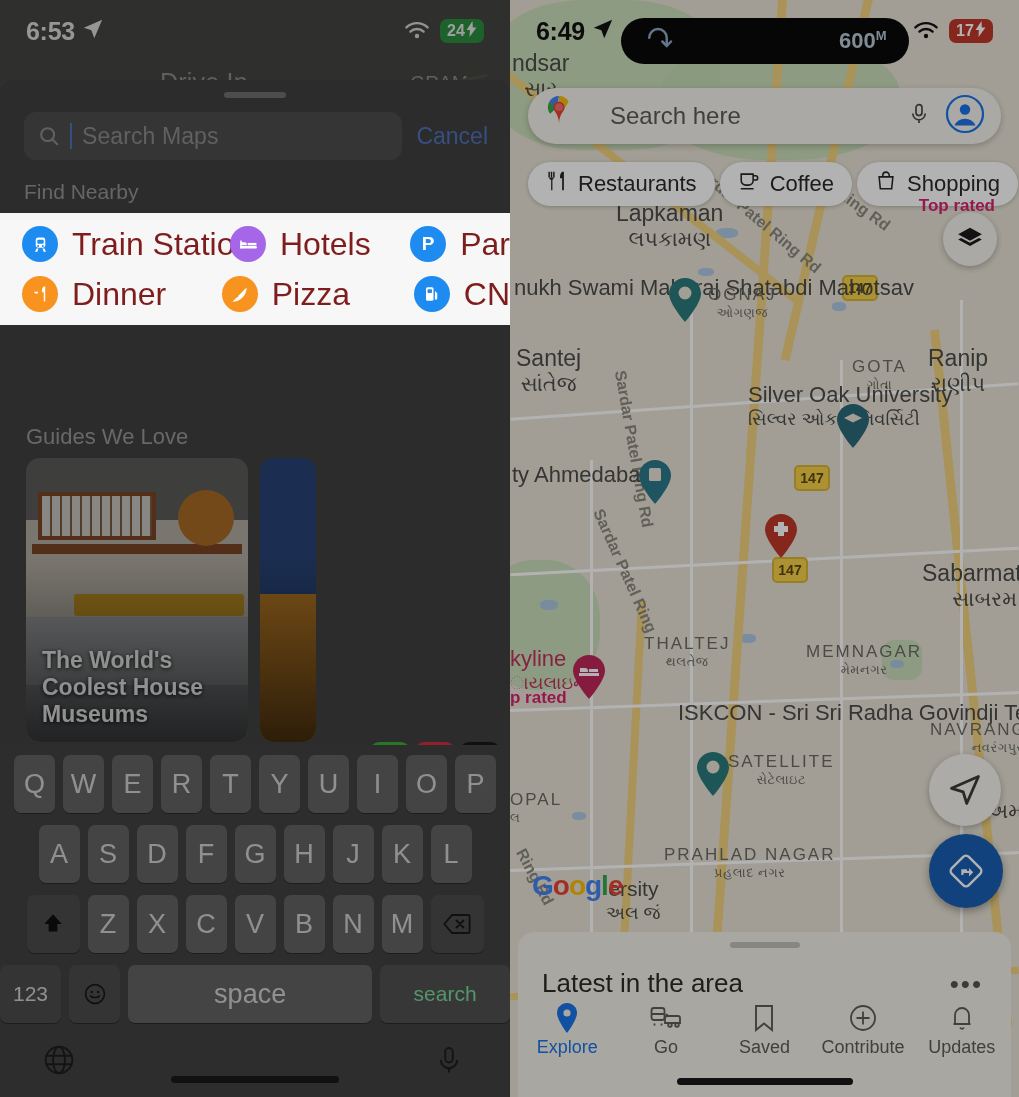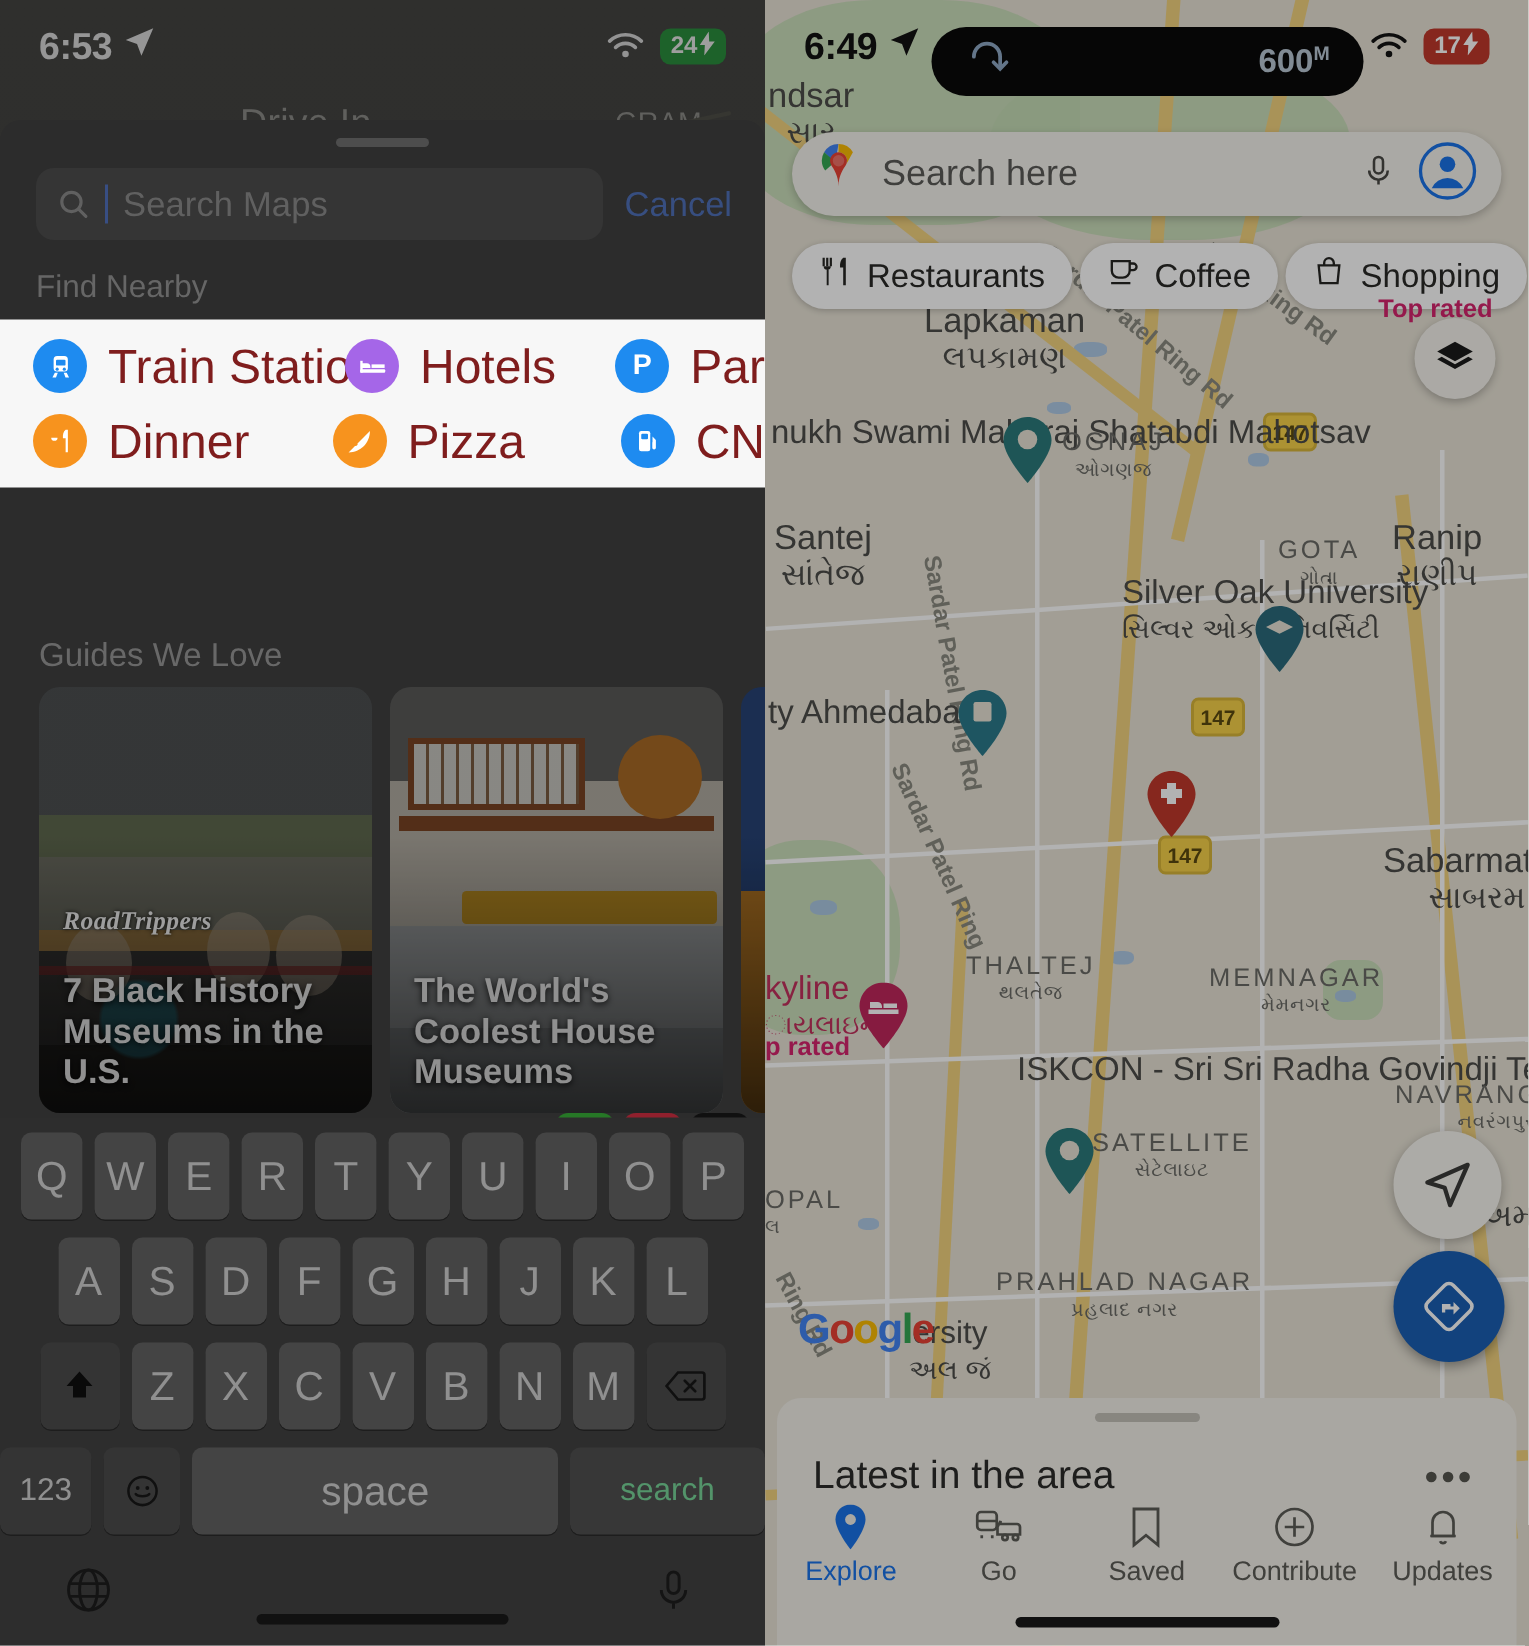--- a/index.html
+++ b/index.html
@@ -214,21 +214,21 @@
   .island .dist { color:#b9c7d4; font-size:22px; font-weight:600; }
   .island .dist sup { font-size:13px; }
 
   
   .g-searchbar {
     position:absolute; top:88px; left:18px; right:18px; height:56px;
     background:#f4f2ec; border-radius:28px; z-index:35;
     display:flex; align-items:center; padding:0 16px; gap:14px;
     box-shadow:0 2px 6px rgba(0,0,0,.22);
   }
-  .g-placeholder { flex:1; font-size:24px; color:#5b5b58; }
+  .g-placeholder { flex:1; font-size:24px; color:#5b5b58;margin-left:22px; }
   .g-chips { position:absolute; top:162px; left:18px; right:0; height:44px; z-index:35; display:flex; gap:5px;align-items:center; }
   .chip {
     height:44px; background:#ffffff; border-radius:22px; display:flex; align-items:center;
     gap:10px; padding:0 18px; font-size:22px; color:#2a2a28; white-space:nowrap;
     box-shadow:0 1px 4px rgba(0,0,0,.22); flex:0 0 auto;
   }
   .toprated { position:absolute; z-index:36; color:#d6256e; font-size:17px; font-weight:600; }
   .fab {
     position:absolute; border-radius:50%; display:flex; align-items:center; justify-content:center; z-index:37;
   }
@@ -312,31 +312,20 @@
           <span class="l-placeholder">Search Maps</span>
         </div>
         <div class="cancel-btn">Cancel</div>
       </div>
 
       <div class="find-nearby-title">Find Nearby</div>
 
       <div class="guides-title">Guides We Love</div>
 
       <div class="guides-rail">
-        <div class="gcard">
-          <div class="gcard-img art1">
-            <div class="face" style="left:18px; top:158px; width:44px; height:52px;"></div>
-            <div class="face" style="left:112px; top:150px; width:42px; height:52px;"></div>
-            <div class="face" style="left:158px; top:152px; width:44px; height:54px;"></div>
-            <div class="band" style="top:186px;"></div>
-          </div>
-          <div class="gcard-shade"></div>
-          <div class="gcard-brand">RoadTrippers</div>
-          <div class="gcard-title">7 Black History Museums in the U.S.</div>
-        </div>
 
         <div class="gcard">
           <div class="gcard-img art2">
             <div class="win" style="left:12px; top:34px; width:118px; height:48px;"></div>
             <div class="shelf" style="left:6px; top:86px; width:210px;"></div>
             <div class="disc" style="right:14px; top:32px;"></div>
             <div class="bar" style="left:48px; top:136px; width:170px;"></div>
           </div>
           <div class="gcard-shade"></div>
           <div class="gcard-title">The World's Coolest House Museums</div>

